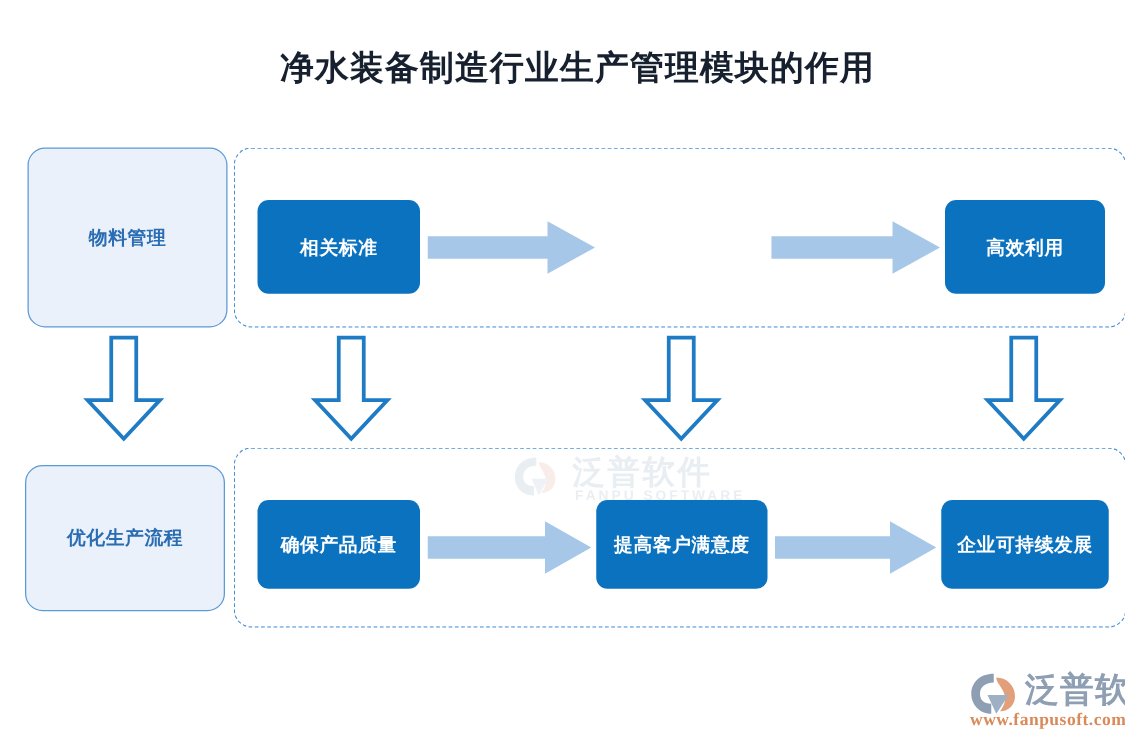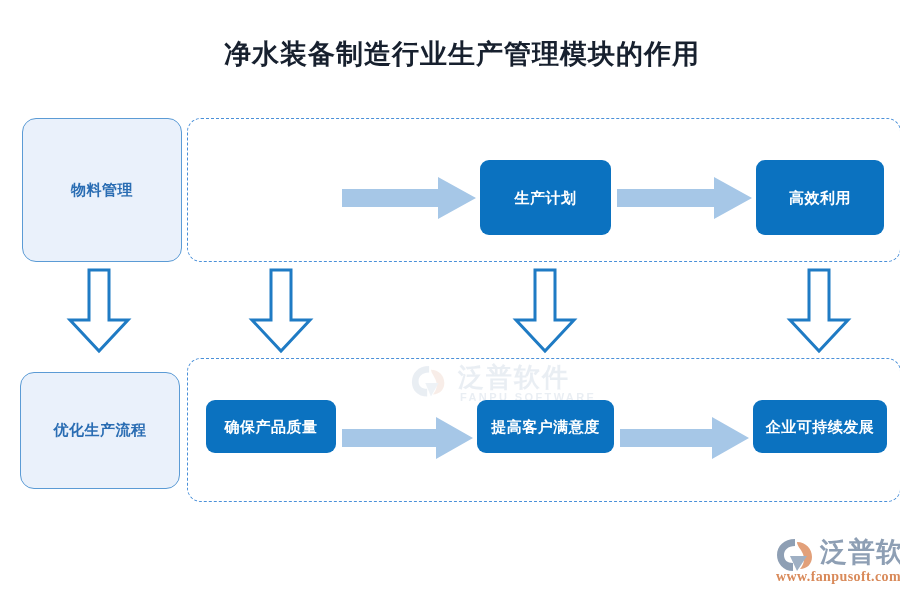--- a/index.html
+++ b/index.html
@@ -112,21 +112,21 @@
     justify-content: center;
     color: #ffffff;
     font-size: 15px;
     font-weight: bold;
     font-family: "DejaVu Sans", sans-serif;
     letter-spacing: 0.5px;
     text-align: center;
     line-height: 1.2;
   }
   .node.row-top    { top: 160px; height: 75px; }
-  .node.row-bottom { top: 400px; height: 53px; }
+  .node.row-bottom { top: 400px; height: 71px; }
 
   #node-t0 { left: 194px; width: 130px; }
   #node-t1 { left: 468px; width: 131px; }
   #node-t2 { left: 744px; width: 128px; }
   #node-b0 { left: 194px; width: 130px; }
   #node-b1 { left: 465px; width: 137px; }
   #node-b2 { left: 741px; width: 134px; }
 
   
   .h-arrow {
@@ -212,22 +212,22 @@
   <div id="group-top" class="dashed-group"></div>
   <div id="group-bottom" class="dashed-group"></div>
 
   <div id="cat-material" class="cat-card">
     <span>物料管理</span>
   </div>
   <div id="cat-process" class="cat-card">
     <span>优化生产流程</span>
   </div>
 
-  <div id="node-t1" class="node row-top">
-    <span>生产计划</span>
+  <div id="node-t0" class="node row-top">
+    <span>相关标准</span>
   </div>
   <div id="node-t2" class="node row-top">
     <span>高效利用</span>
   </div>
 
   <div id="harrow-t0" class="h-arrow">
     <svg viewBox="0 0 134 46" preserveAspectRatio="none" xmlns="http://www.w3.org/2000/svg">
       <path d="M0 14 L96 14 L96 2 L134 23 L96 44 L96 32 L0 32 Z" fill="#a6c7e7"></path>
     </svg>
   </div>

